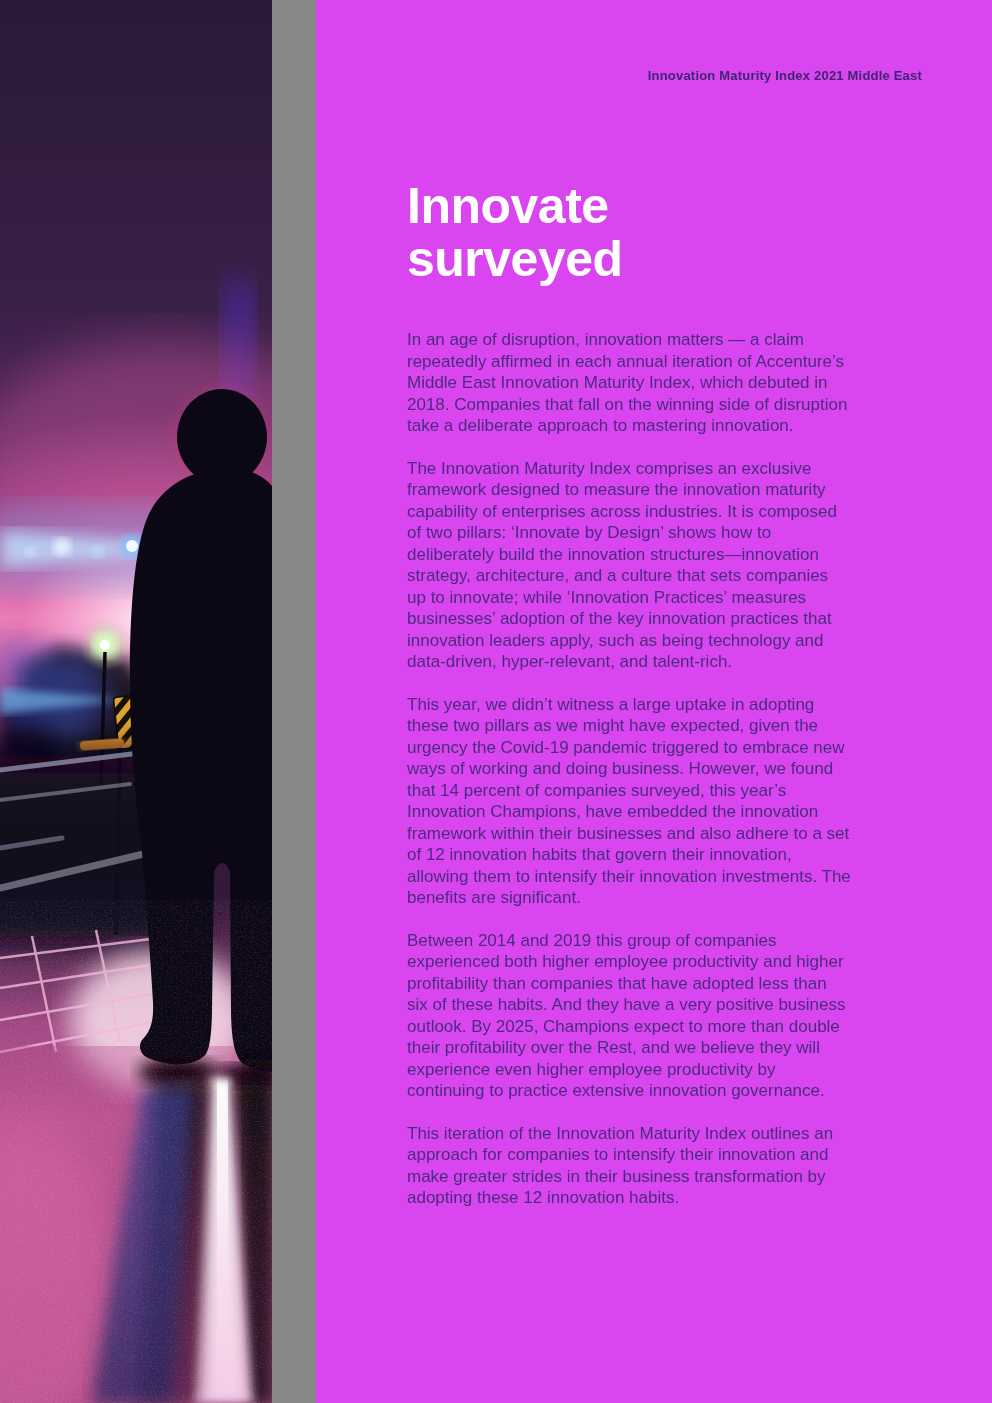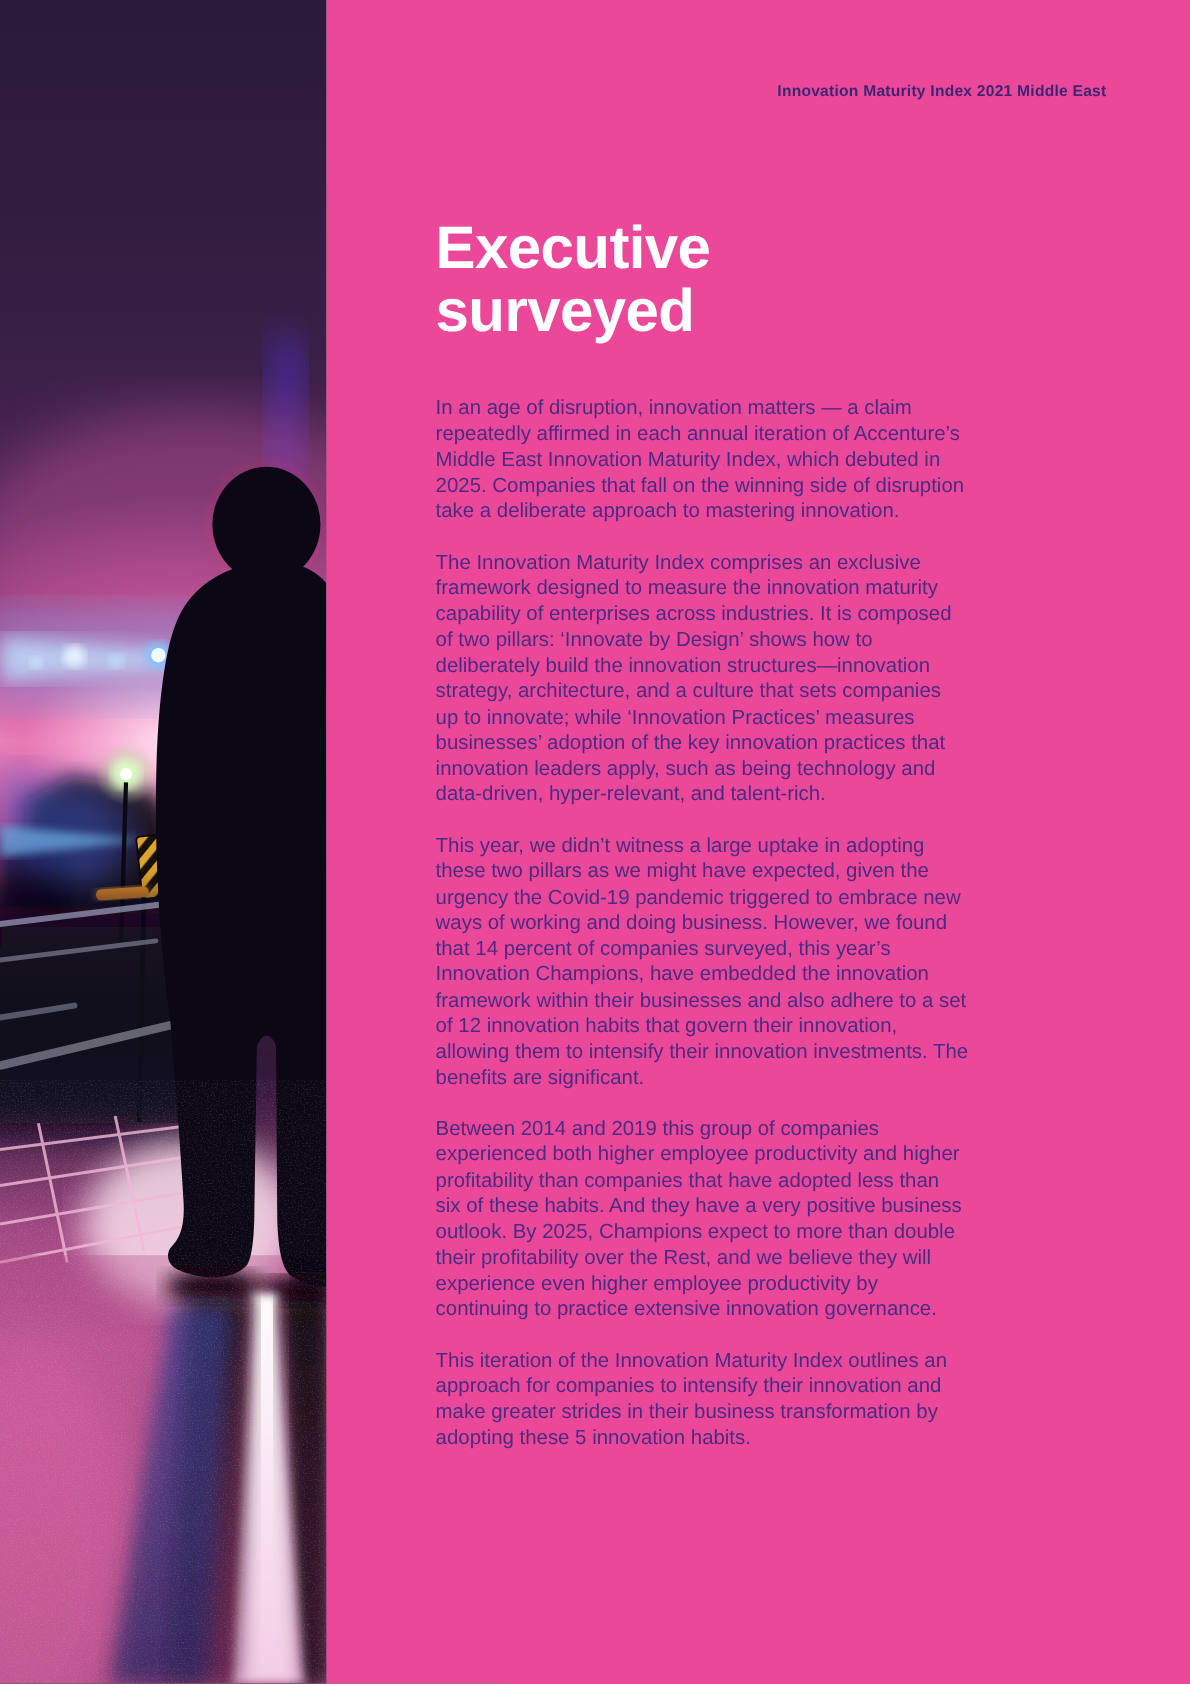--- a/index.html
+++ b/index.html
@@ -11,21 +11,22 @@
     font-family:"Liberation Sans","DejaVu Sans",sans-serif;
     margin:0 auto;
   }
   .photo{
     width:272px;height:1403px;flex:0 0 272px;
     position:relative;overflow:hidden;background:#2b1a37;
   }
   .photo svg{display:block;}
   .content{
     flex:1;position:relative;
-    background:#ec4899;
+    background:#d946ef;
+    margin-left:44px;
   }
   .running-header{
     position:absolute;top:68px;right:70px;
     font-size:13px;font-weight:bold;
     color:#3e2573;letter-spacing:.2px;
   }
   .doc-title{
     position:absolute;top:180px;left:91px;
     color:#ffffff;font-weight:800;
     font-size:50px;line-height:53px;letter-spacing:-.5px;
@@ -221,26 +222,26 @@
 
       <rect x="0" y="900" width="272" height="503" filter="url(#grain)" opacity="0.45"></rect>
     </svg>
   </div>
 
   <div class="content">
 
     <div class="running-header">Innovation Maturity Index 2021 Middle East</div>
 
     <h1 class="doc-title" style="margin:0;">
-      <div>Executive</div>
+      <div>Innovate</div>
       <div>surveyed</div>
     </h1>
 
     <div class="doc-body">
-      <p>In an age of disruption, innovation matters — a claim repeatedly affirmed in each annual iteration of Accenture’s Middle East Innovation Maturity Index, which debuted in 2025. Companies that fall on the winning side of disruption take a deliberate approach to mastering innovation.</p>
+      <p>In an age of disruption, innovation matters — a claim repeatedly affirmed in each annual iteration of Accenture’s Middle East Innovation Maturity Index, which debuted in 2018. Companies that fall on the winning side of disruption take a deliberate approach to mastering innovation.</p>
       <p>The Innovation Maturity Index comprises an exclusive framework designed to measure the innovation maturity capability of enterprises across industries. It is composed of two pillars: ‘Innovate by Design’ shows how to deliberately build the innovation structures—innovation strategy, architecture, and a culture that sets companies up to innovate; while ‘Innovation Practices’ measures businesses’ adoption of the key innovation practices that innovation leaders apply, such as being technology and data-driven, hyper-relevant, and talent-rich.</p>
       <p>This year, we didn’t witness a large uptake in adopting these two pillars as we might have expected, given the urgency the Covid-19 pandemic triggered to embrace new ways of working and doing business. However, we found that 14 percent of companies surveyed, this year’s Innovation Champions, have embedded the innovation framework within their businesses and also adhere to a set of 12 innovation habits that govern their innovation, allowing them to intensify their innovation investments. The benefits are significant.</p>
       <p>Between 2014 and 2019 this group of companies experienced both higher employee productivity and higher profitability than companies that have adopted less than six of these habits. And they have a very positive business outlook. By 2025, Champions expect to more than double their profitability over the Rest, and we believe they will experience even higher employee productivity by continuing to practice extensive innovation governance.</p>
-      <p>This iteration of the Innovation Maturity Index outlines an approach for companies to intensify their innovation and make greater strides in their business transformation by adopting these 5 innovation habits.</p>
+      <p>This iteration of the Innovation Maturity Index outlines an approach for companies to intensify their innovation and make greater strides in their business transformation by adopting these 12 innovation habits.</p>
     </div>
 
   </div>
 </div>
 
 </body></html>

